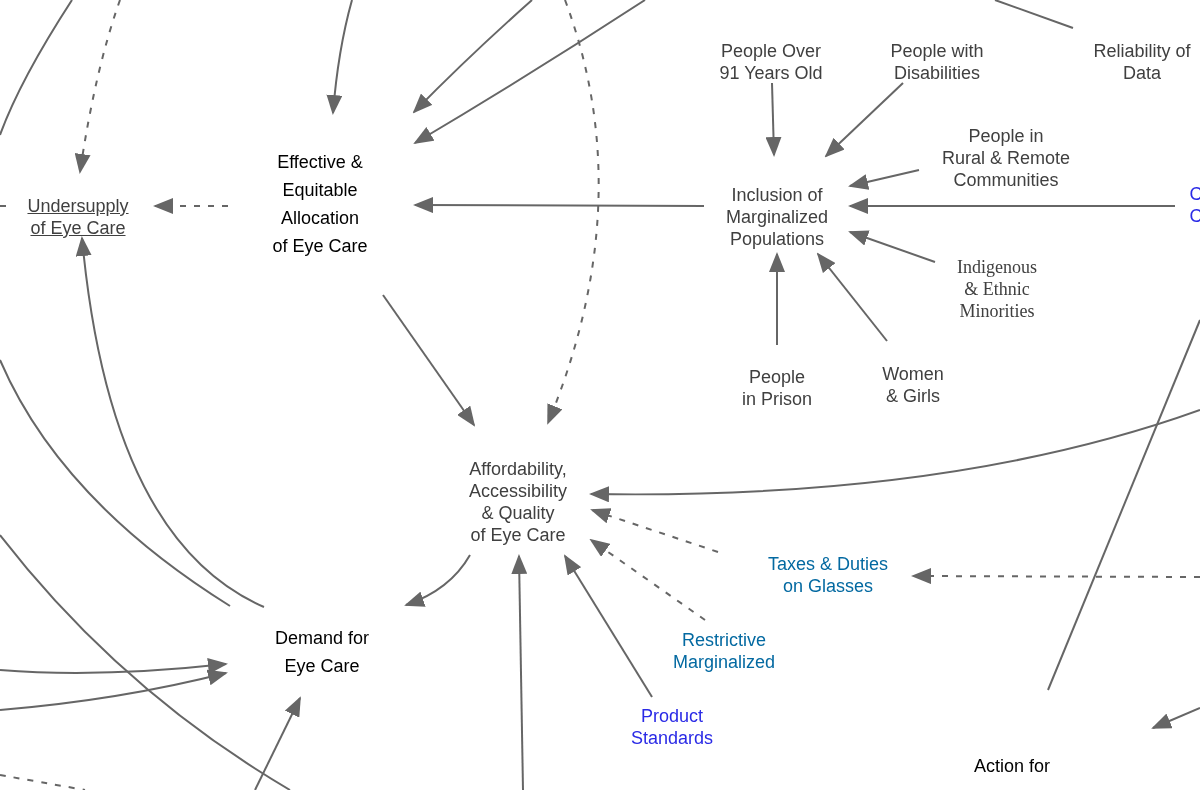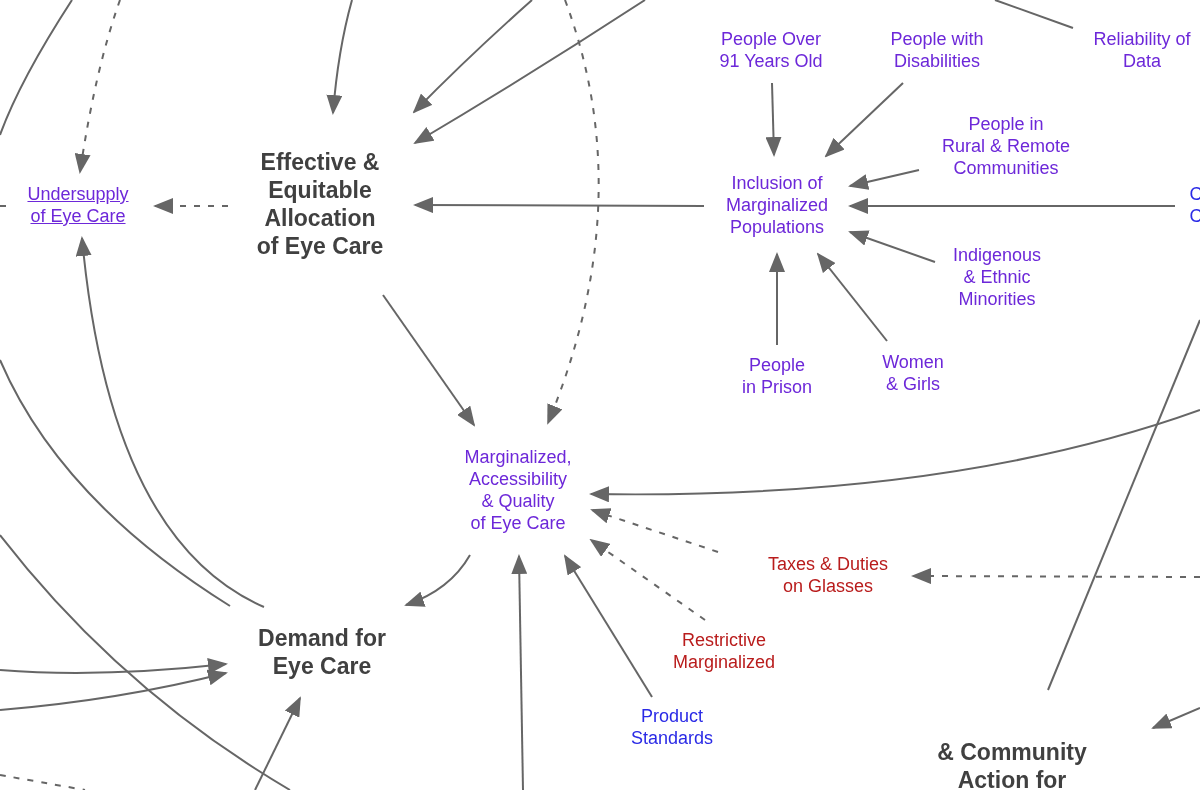--- a/index.html
+++ b/index.html
@@ -1,23 +1,23 @@
 <!DOCTYPE html>
 <html><head>
 <meta charset="utf-8">
 <style>
   html, body { margin: 0; padding: 0; background: #ffffff; }
   body { width: 1200px; height: 790px; overflow: hidden; position: relative; font-family: "Liberation Sans", sans-serif; }
   #canvas { position: absolute; left: 0; top: 0; width: 1200px; height: 790px; }
   .edge { fill: none; stroke: #666666; stroke-width: 2; }
   .edge.dashed { stroke-dasharray: 6 8; }
   .node { position: absolute; text-align: center; transform: translate(-50%, -50%); white-space: nowrap; color: #555555; line-height: 22px; font-size: 18px; }
-  .node.small { font-size: 18px; line-height: 22px; color: #6d28d9; }
-  .node.bold { font-weight: bold; font-size: 23px; line-height: 28px; color: #404040; }
-  .node.red { color: #b91c1c; text-align: center; }
+  .node.small { font-size: 18px; line-height: 22px; color: #404040; margin-top: 12px; }
+  .node.bold { font-weight: normal; font-size: 18px; line-height: 28px; color: #000000; }
+  .node.red { color: #0369a1; text-align: center; }
   .node.blue { color: #2a2ae6; }
   .node span { display: block; }
 </style>
 </head>
 <body>
 
 <svg id="canvas" viewBox="0 0 1200 790" xmlns="http://www.w3.org/2000/svg">
   <defs>
     <marker id="arr" viewBox="0 0 20 16" refX="18" refY="8" markerWidth="20" markerHeight="16" markerUnits="userSpaceOnUse" orient="auto">
       <path d="M0,0 L20,8 L0,16 Z" fill="#666666"></path>
@@ -87,35 +87,35 @@
     </div>
     <div class="node small" style="left: 1142px; top: 50px;">
       <span>Reliability of</span>
       <span>Data</span>
     </div>
     <div class="node small" style="left: 1006px; top: 146px;">
       <span>People in</span>
       <span>Rural &amp; Remote</span>
       <span>Communities</span>
     </div>
-    <div class="node small" style="left: 997px; top: 277px;">
+    <div class="node small" style="left: 997px; top: 277px; font-family: Liberation Serif, serif;">
       <span>Indigenous</span>
       <span>&amp; Ethnic</span>
       <span>Minorities</span>
     </div>
     <div class="node small" style="left: 777px; top: 376px;">
       <span>People</span>
       <span>in Prison</span>
     </div>
     <div class="node small" style="left: 913px; top: 373px;">
       <span>Women</span>
       <span>&amp; Girls</span>
     </div>
     <div class="node small" style="left: 518px; top: 490px;">
-      <span>Marginalized,</span>
+      <span>Affordability,</span>
       <span>Accessibility</span>
       <span>&amp; Quality</span>
       <span>of Eye Care</span>
     </div>
     <div class="node red" style="left: 828px; top: 575px;">
       <span>Taxes &amp; Duties</span>
       <span>on Glasses</span>
     </div>
     <div class="node red" style="left: 724px; top: 651px;">
       <span>Restrictive</span>
@@ -123,20 +123,19 @@
     </div>
     <div class="node blue" style="left: 672px; top: 727px;">
       <span>Product</span>
       <span>Standards</span>
     </div>
     <div class="node bold" style="left: 322px; top: 652px;">
       <span>Demand for</span>
       <span>Eye Care</span>
     </div>
     <div class="node bold" style="left: 1012px; top: 766px;">
-      <span>&amp; Community</span>
       <span>Action for</span>
     </div>
     <div class="node blue" style="left: 1196px; top: 205px;">
       <span>C</span>
       <span>C</span>
     </div>
   </div>
 
 </body></html>

